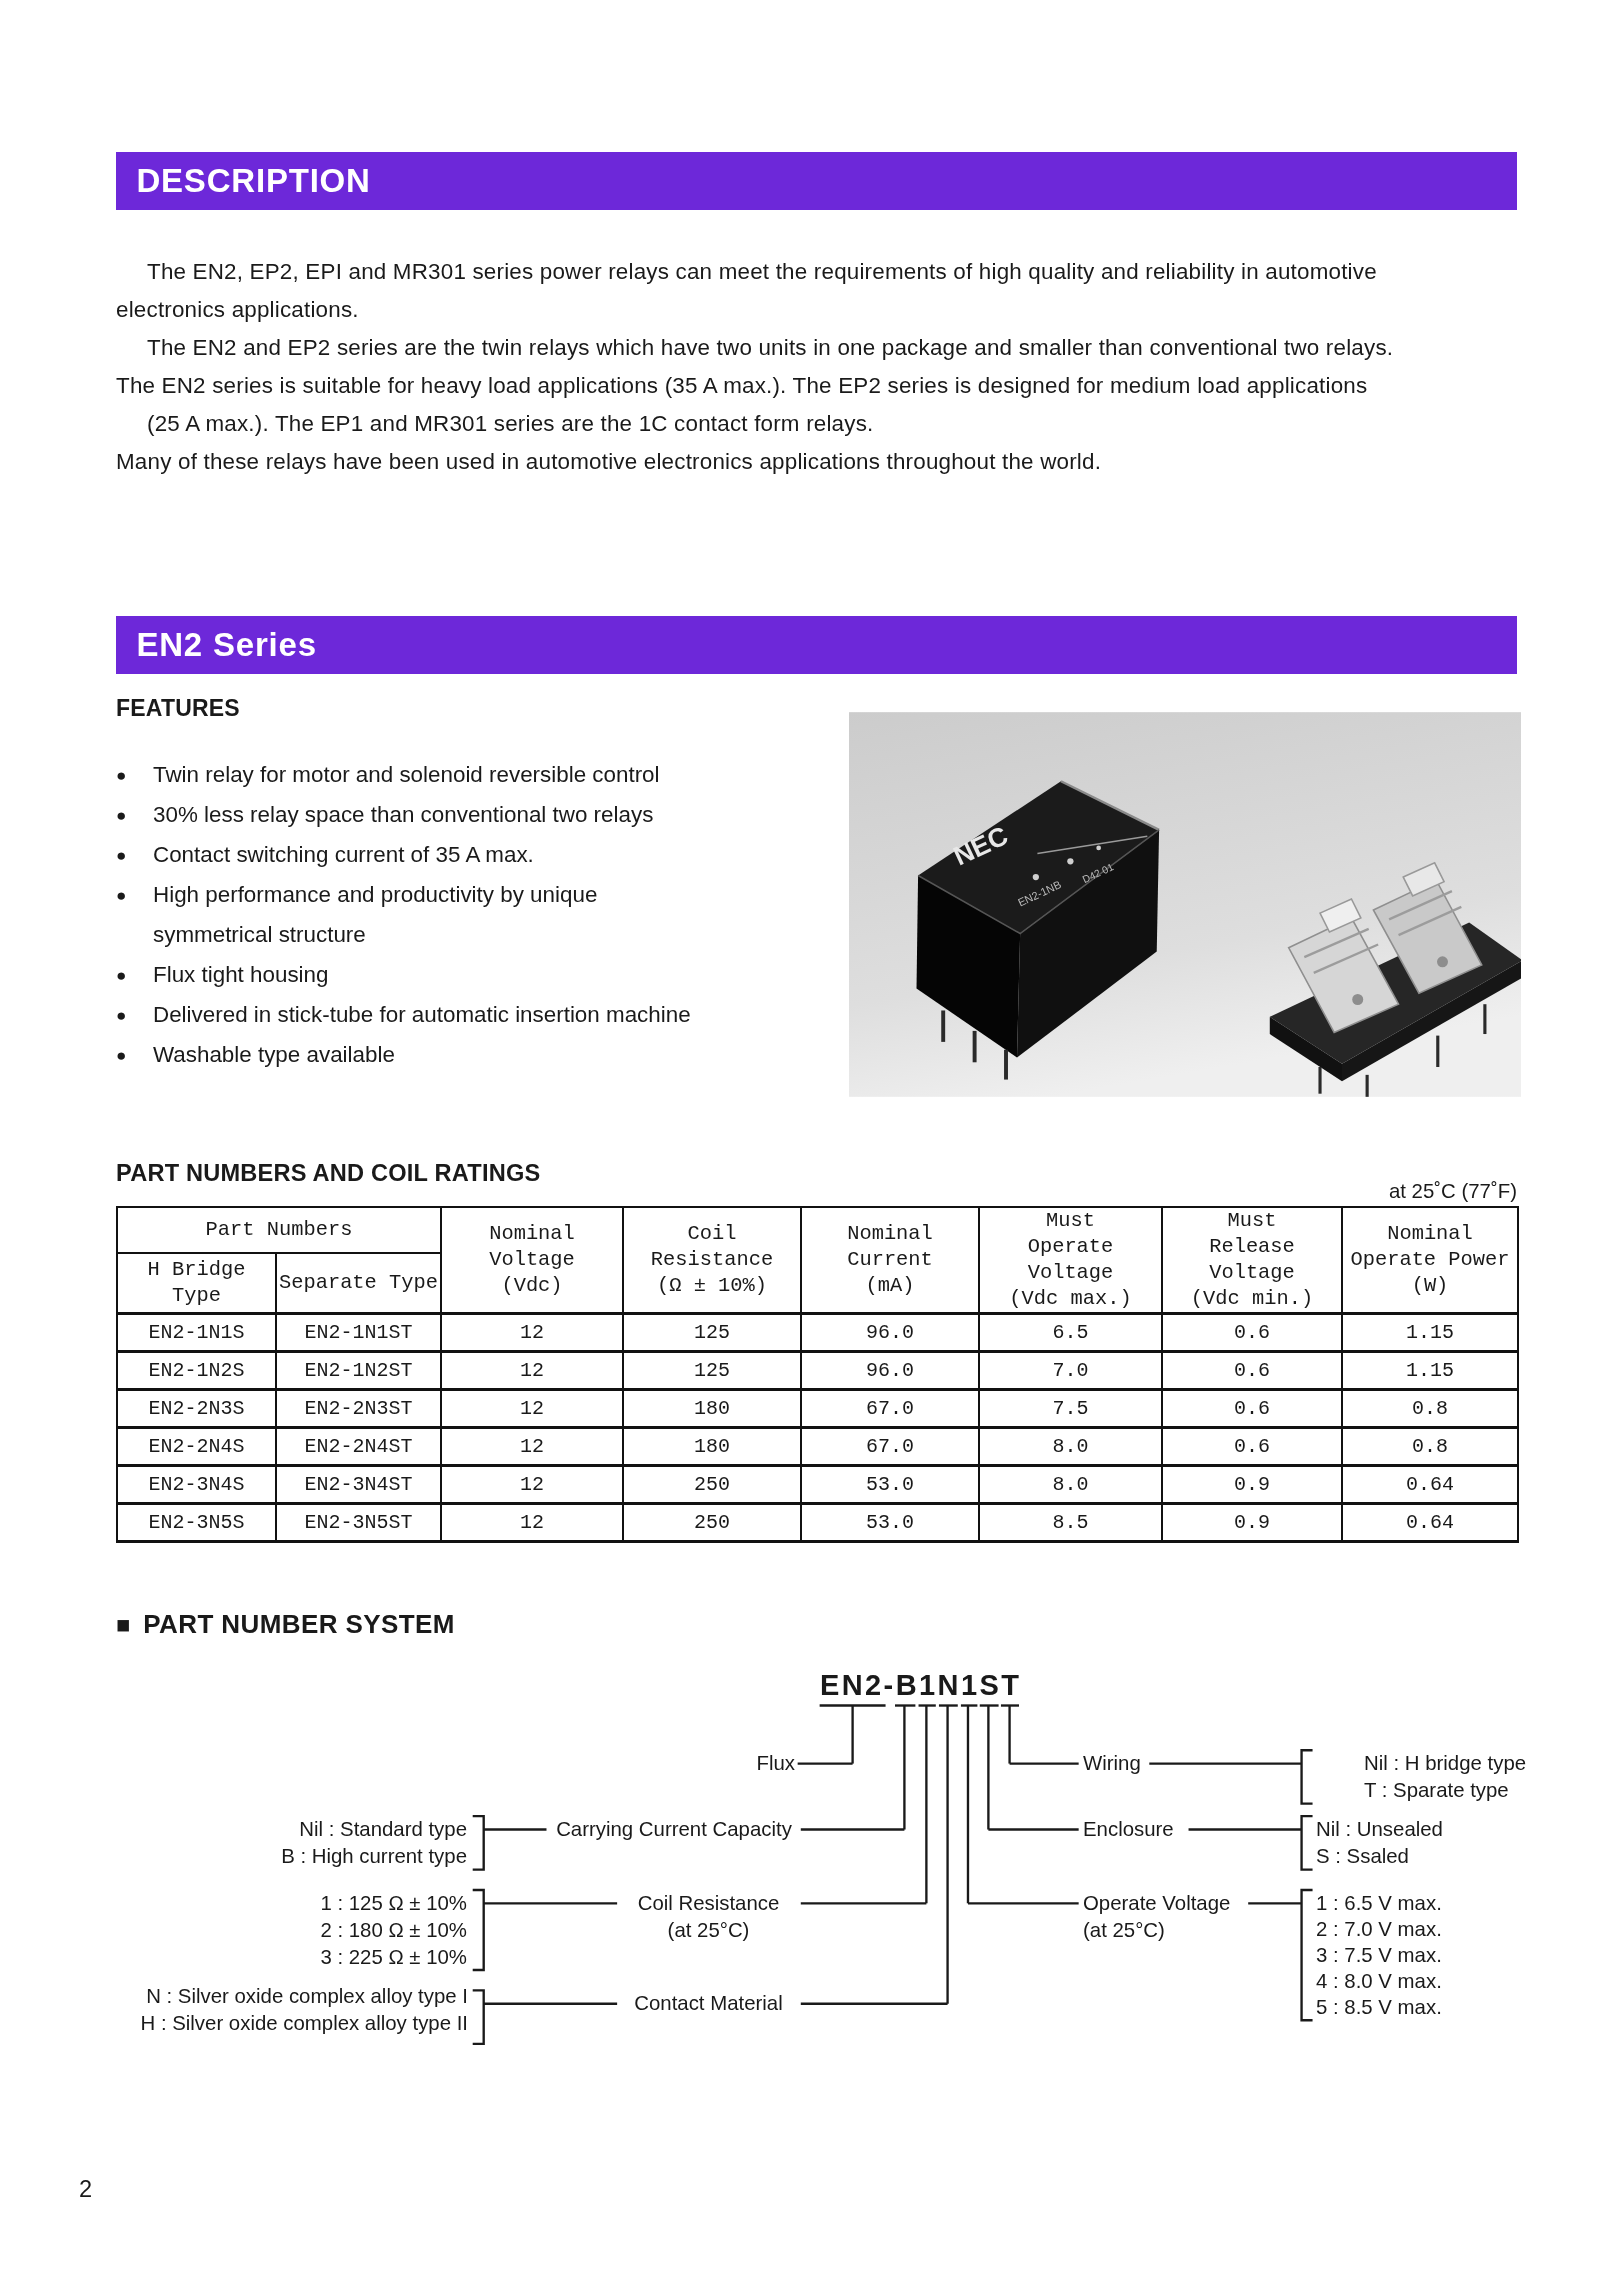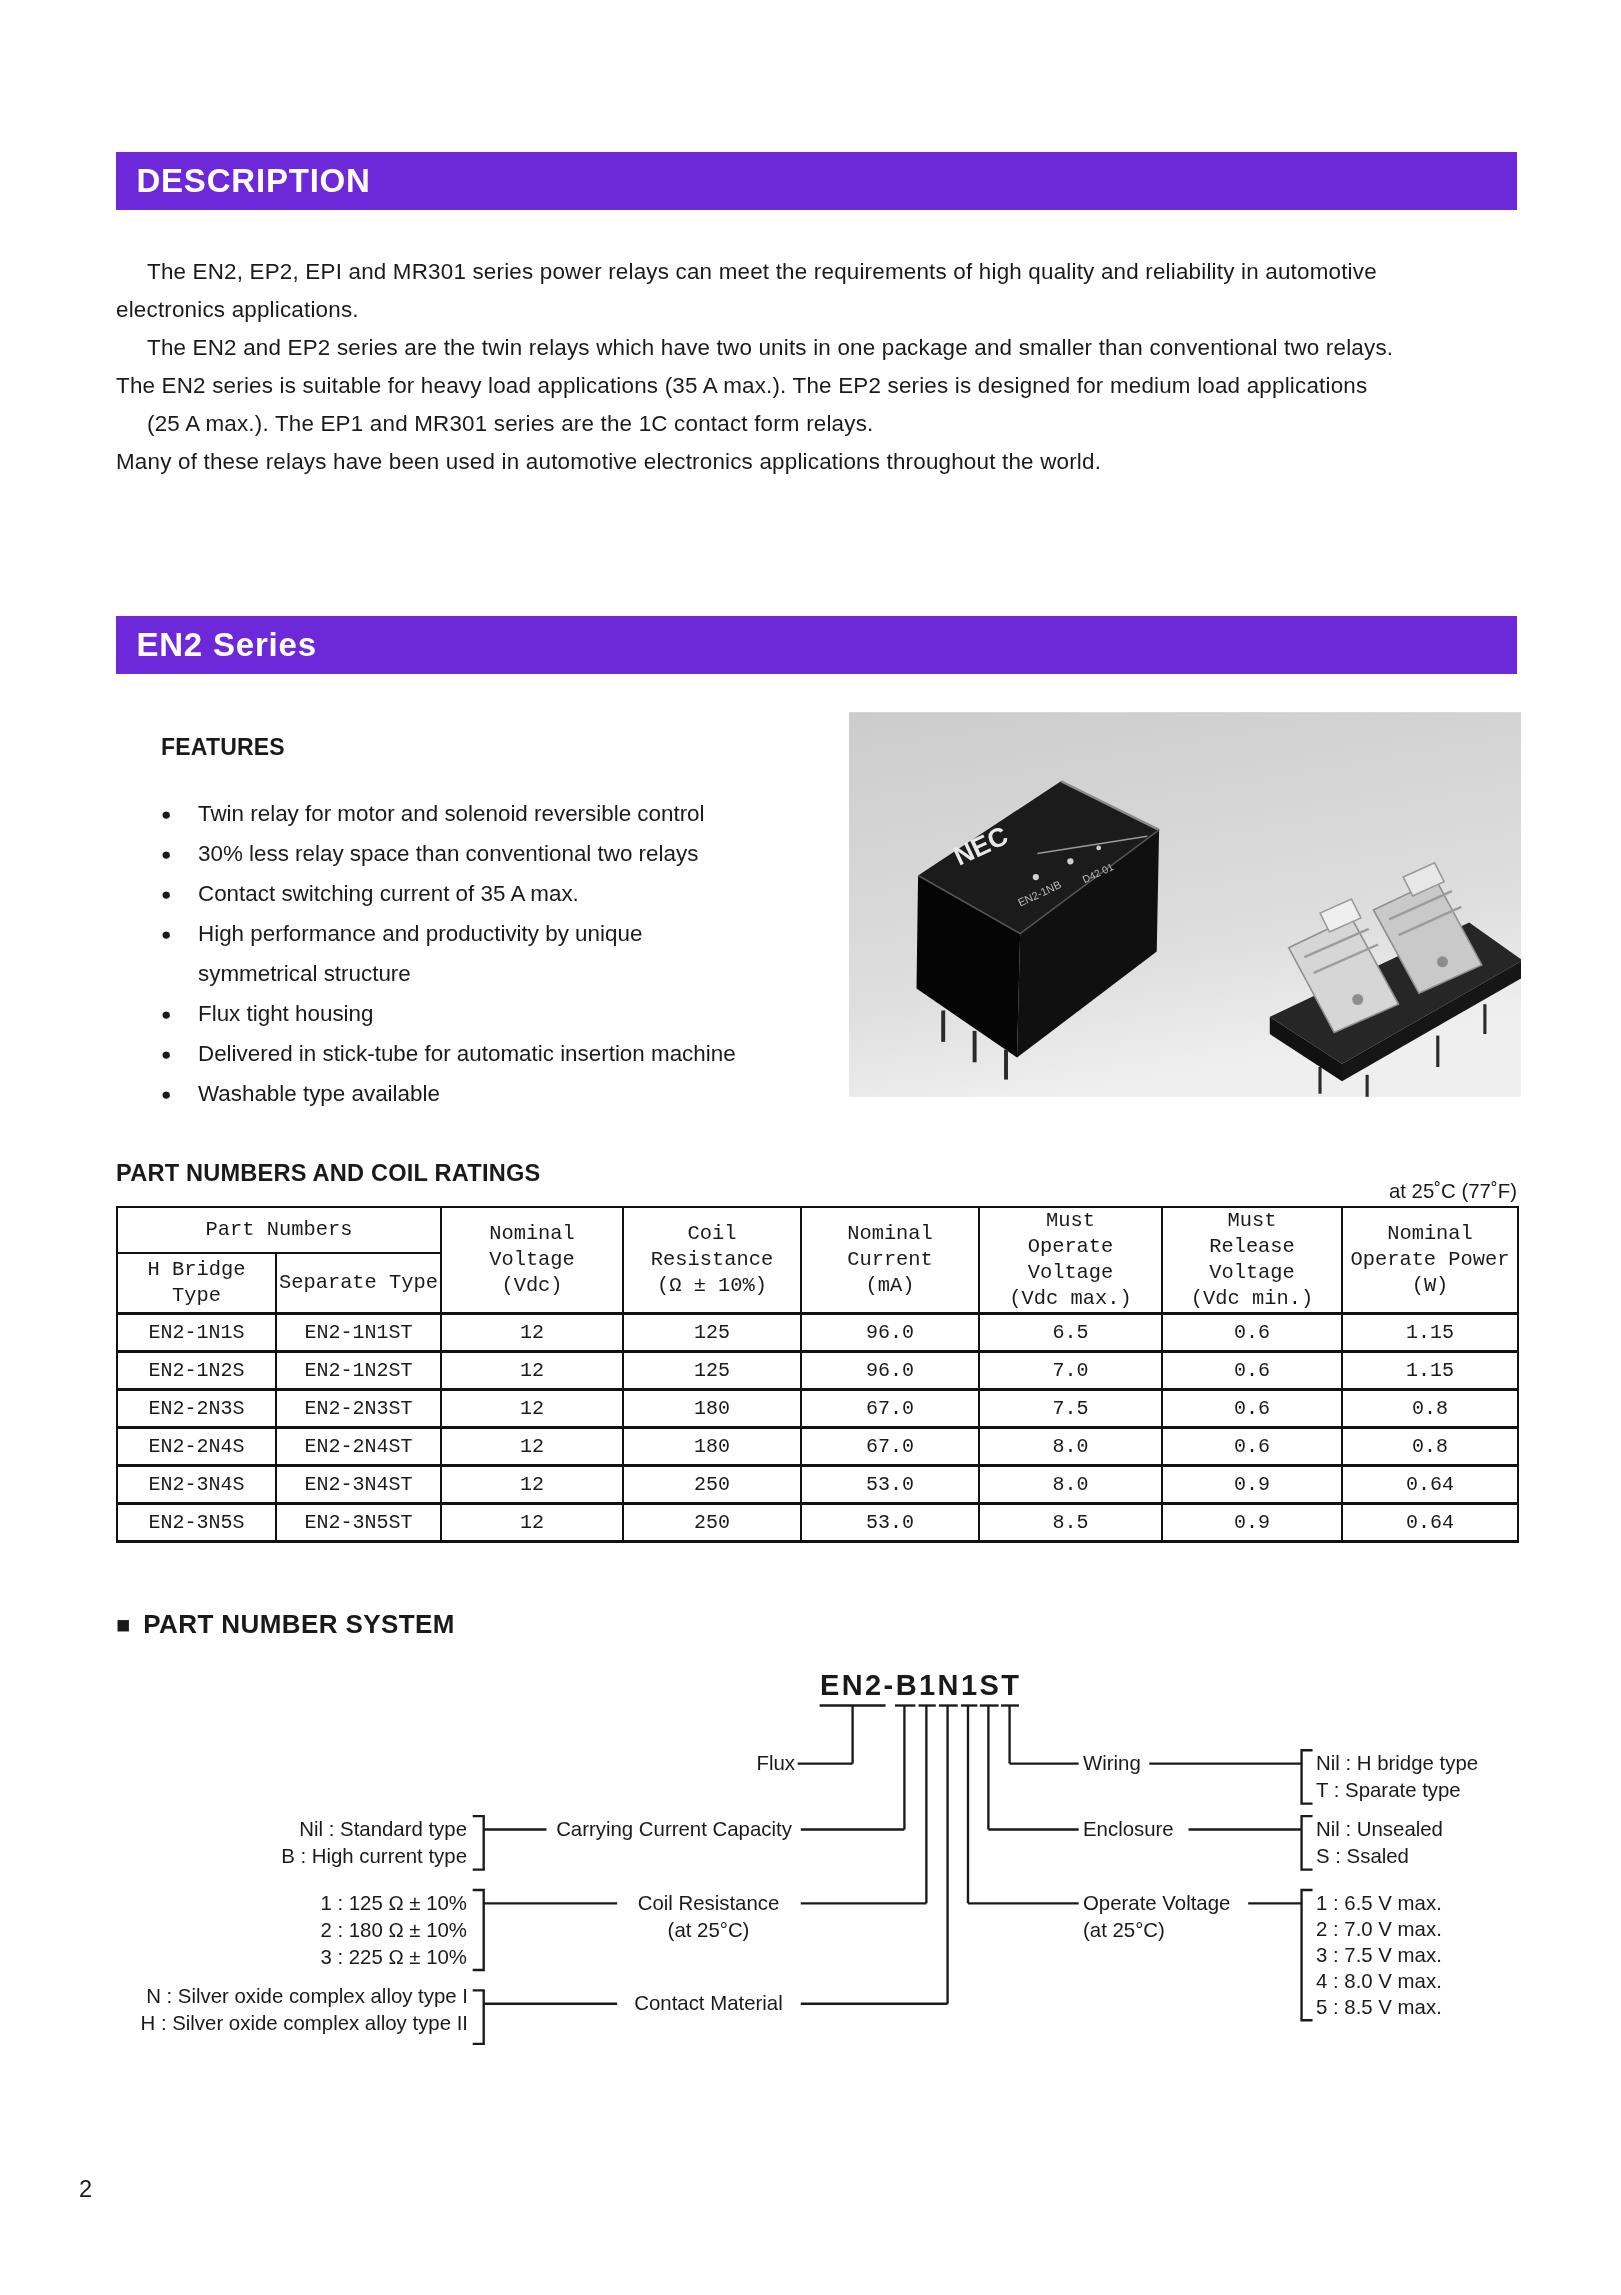--- a/index.html
+++ b/index.html
@@ -11,21 +11,21 @@
   .section-bar { position:absolute; left:116px; width:1401px; height:58px; background:#6d28d9; }
   .section-bar .bar-title { color:#ffffff; font-size:33px; font-weight:bold; line-height:58px; padding-left:20.4px; letter-spacing:0.8px; }
   #desc-bar { top:152px; }
   #en2-bar  { top:616px; }
 
   
   .desc-lines { position:absolute; left:116px; top:253px; width:1429px; font-size:22.4px; line-height:38px; letter-spacing:0.2px; }
   .desc-lines > div:nth-child(odd) { text-indent:31px; }
 
   
-  .features { position:absolute; left:116px; top:734px; width:746px;margin-left:45px; }
+  .features { position:absolute; left:116px; top:695px; width:746px; }
   .features-title { font-size:23px; font-weight:bold; letter-spacing:0.2px; }
   .feature-list { margin-top:33px; list-style:none; }
   .feature-item { display:flex; font-size:22.4px; line-height:40px; }
   .feature-bullet { width:37px; flex:0 0 37px; font-size:17.3px; }
 
   
   .photo { position:absolute; left:849px; top:712px; width:672px; height:385px; }
 
   
   .ratings-title { position:absolute; left:116px; top:1160px; font-size:23.6px; font-weight:bold; letter-spacing:0.2px; }
@@ -340,21 +340,21 @@
         <path d="M602,435 H616 V503 H602"></path>
         <line x1="616" y1="452" x2="786" y2="452"></line>
         <line x1="1020" y1="452" x2="1207" y2="452"></line>
       </g>
     </svg>
 
     <div class="pn-heading">EN2-B1N1ST</div>
 
     <div class="dg dg-right-align" style="left:707px; top:101px; width:88px;">Flux</div>
     <div class="dg" style="left:1083px; top:101px;">Wiring</div>
-    <div class="dg" style="left:1316px; top:101px;">
+    <div class="dg" style="left:1364px; top:101px;">
         <div>Nil :  H bridge type</div>
         <div>T    :  Sparate type</div>
       </div>
 
     <div class="dg dg-right-align" style="left:188px; top:167px; width:279px;">
         <div>Nil :  Standard type</div>
         <div>B   :  High current type</div>
       </div>
     <div class="dg dg-center" style="left:550px; top:167px; width:248px;">Carrying Current Capacity</div>
     <div class="dg" style="left:1083px; top:167px;">Enclosure</div>

